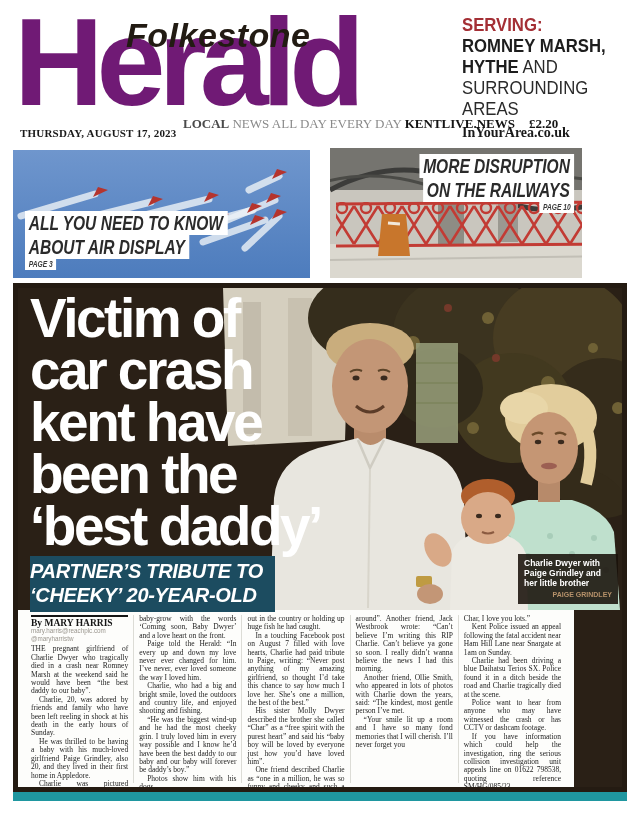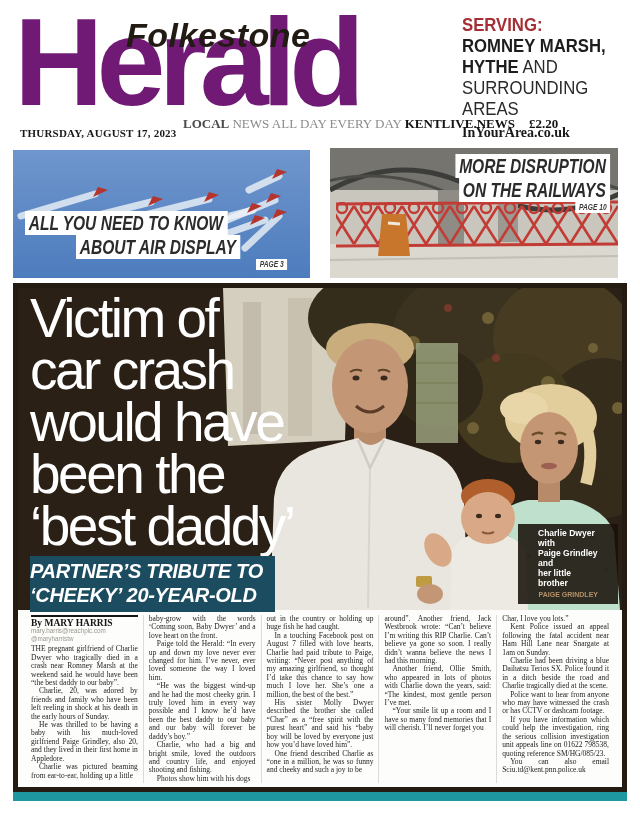--- a/index.html
+++ b/index.html
@@ -23,48 +23,48 @@
               font-size:11px; color:#1a1a1a; letter-spacing:.2px;text-align:right; }
   .tagline { left:183px; top:116px; font-family:Liberation Serif, serif; font-size:13px;
              white-space:nowrap; color:#8a8a8a; }
   .tagline .local { color:#4a4a4a; font-weight:bold; }
   .tagline .site { color:#141414; font-weight:bold; }
   .tagline .price { color:#141414; font-weight:bold; margin-left:14px; }
 
   
   .promo { overflow:hidden; }
   .promo-left { left:13px; top:150px; width:297px; height:128px; }
-  .promo-right { left:330px; top:148px; width:288px; height:130px; }
-  .chipcol { position:absolute; display:flex; flex-direction:column; align-items:flex-end; gap:0; }
+  .promo-right { left:330px; top:148px; width:252px; height:130px; }
+  .chipcol { position:absolute; display:flex; flex-direction:column; align-items:flex-start; gap:0; }
   .chipcol.right { align-items:flex-end; }
   .chip { display:inline-block; background:#ffffff; color:#2b2b2b; font-style:italic;
           font-weight:bold; font-size:21px; line-height:23px; padding:0 6px 1px 5px;
           transform:scaleX(.74); transform-origin:left top; white-space:nowrap; }
   .chipcol.right .chip { transform-origin:right top; }
   .chip.small { font-size:9px; line-height:11px; font-weight:bold; padding:0 5px; color:#3a3a3a; }
   .al { left:12px; bottom:8px; }
   .ar { right:8px; top:6px; }
 
   
   .main-block { left:13px; top:283px; width:614px; height:509px; border:5px solid #241b12;
                 background:#2a2016; }
   .photo-area { position:absolute; left:0; top:0; width:604px; height:322px; overflow:hidden; }
   .headline { position:absolute; left:12px; top:4px; z-index:5; color:#ffffff;
-              font-size:55px; line-height:52px; font-weight:normal; letter-spacing:-2.5px; }
+              font-size:55px; line-height:52px; font-weight:bold; letter-spacing:-2.5px; }
   .standfirst { position:absolute; left:12px; top:268px; z-index:6; background:#1c4c60;
                 color:#ffffff; font-style:italic; font-weight:bold; font-size:20px;
                 line-height:24px; padding:3px 12px 5px 0; letter-spacing:-0.3px; }
   .caption { position:absolute; right:4px; bottom:6px; z-index:6; width:100px;
              background:rgba(25,17,10,.88); color:#fff; font-size:8.5px; line-height:10px;
-             font-weight:bold; padding:4px 20px; }
+             font-weight:bold; padding:4px 6px; }
   .caption .credit { display:block; text-align:right; color:#b5916a; font-weight:bold;
                      font-size:7px; margin-top:2px; }
 
   
-  .body-area { position:absolute; left:0; top:322px; width:604px; height:177px;
+  .body-area { position:absolute; left:0; top:322px; width:556px; height:177px;
                background:#fdfdfb; padding:5px 8px 4px 8px; display:flex; gap:0;
                overflow:hidden; }
   .col { flex:1 1 0; padding:0 5px; font-family:"Liberation Serif",serif; font-size:7.5px;
          line-height:8.4px; color:#1c1c1c; text-align:justify; }
   .col + .col { border-left:1px solid #dcdcd6; }
   .col p { margin:0; text-indent:8px; }
   .col p.noindent { text-indent:0; }
   .byline-rule { border-top:2px solid #151515; margin-bottom:2px; }
   .byline-name { font-family:"Liberation Serif",serif; font-weight:bold; font-size:9.5px;
                  color:#141414; }
@@ -241,21 +241,21 @@
       <div>Charlie Dwyer with</div>
       <div>Paige Grindley and</div>
       <div>her little brother</div>
       <span class="credit">PAIGE GRINDLEY</span>
     </div>
   </div>
 
   <div class="headline">
     <div>Victim of</div>
     <div>car crash</div>
-    <div>would have</div>
+    <div>kent have</div>
     <div>been the</div>
     <div>‘best daddy’</div>
   </div>
 
   <div class="standfirst">
     <div>PARTNER’S TRIBUTE TO</div>
     <div>‘CHEEKY’ 20-YEAR-OLD</div>
   </div>
 
   <div class="body-area">
@@ -267,22 +267,22 @@
         <div>@maryharristw</div>
       </div>
     <p class="noindent">THE pregnant girlfriend of Charlie Dwyer who tragically died in a crash near Romney Marsh at the weekend said he would have been “the best daddy to our baby”.</p>
         <p>Charlie, 20, was adored by friends and family who have been left reeling in shock at his death in the early hours of Sunday.</p>
         <p>He was thrilled to be having a baby with his much-loved girlfriend Paige Grindley, also 20, and they lived in their first home in Appledore.</p>
         <p>Charlie was pictured beaming from ear-to-ear, holding up a little</p>
       </div>
     <div class="col">
         <p class="noindent">baby-grow with the words ‘Coming soon, Baby Dwyer’ and a love heart on the front.</p>
         <p>Paige told the Herald: “In every up and down my love never ever changed for him. I’ve never, ever loved someone the way I loved him.</p>
+        <p>Charlie, who had a big and bright smile, loved the outdoors and country life, and enjoyed shooting and fishing.</p>
         <p>“He was the biggest wind-up and he had the most cheeky grin. I truly loved him in every way possible and I know he’d have been the best daddy to our baby and our baby will forever be daddy’s boy.”</p>
-        <p>Charlie, who had a big and bright smile, loved the outdoors and country life, and enjoyed shooting and fishing.</p>
         <p>Photos show him with his dogs</p>
       </div>
     <div class="col">
         <p class="noindent">out in the country or holding up huge fish he had caught.</p>
         <p>In a touching Facebook post on August 7 filled with love hearts, Charlie had paid tribute to Paige, writing: “Never post anything of my amazing girlfriend, so thought I’d take this chance to say how much I love her. She’s one a million, the best of the best.”</p>
         <p>His sister Molly Dwyer described the brother she called “Char” as a “free spirit with the purest heart” and said his “baby boy will be loved by everyone just how you’d have loved him”.</p>
         <p>One friend described Charlie as “one in a million, he was so funny and cheeky and such a joy to be</p>
       </div>
     <div class="col">
         <p class="noindent">around”. Another friend, Jack Westbrook wrote: “Can’t believe I’m writing this RIP Charlie. Can’t believe ya gone so soon. I really didn’t wanna believe the news I had this morning.</p>

